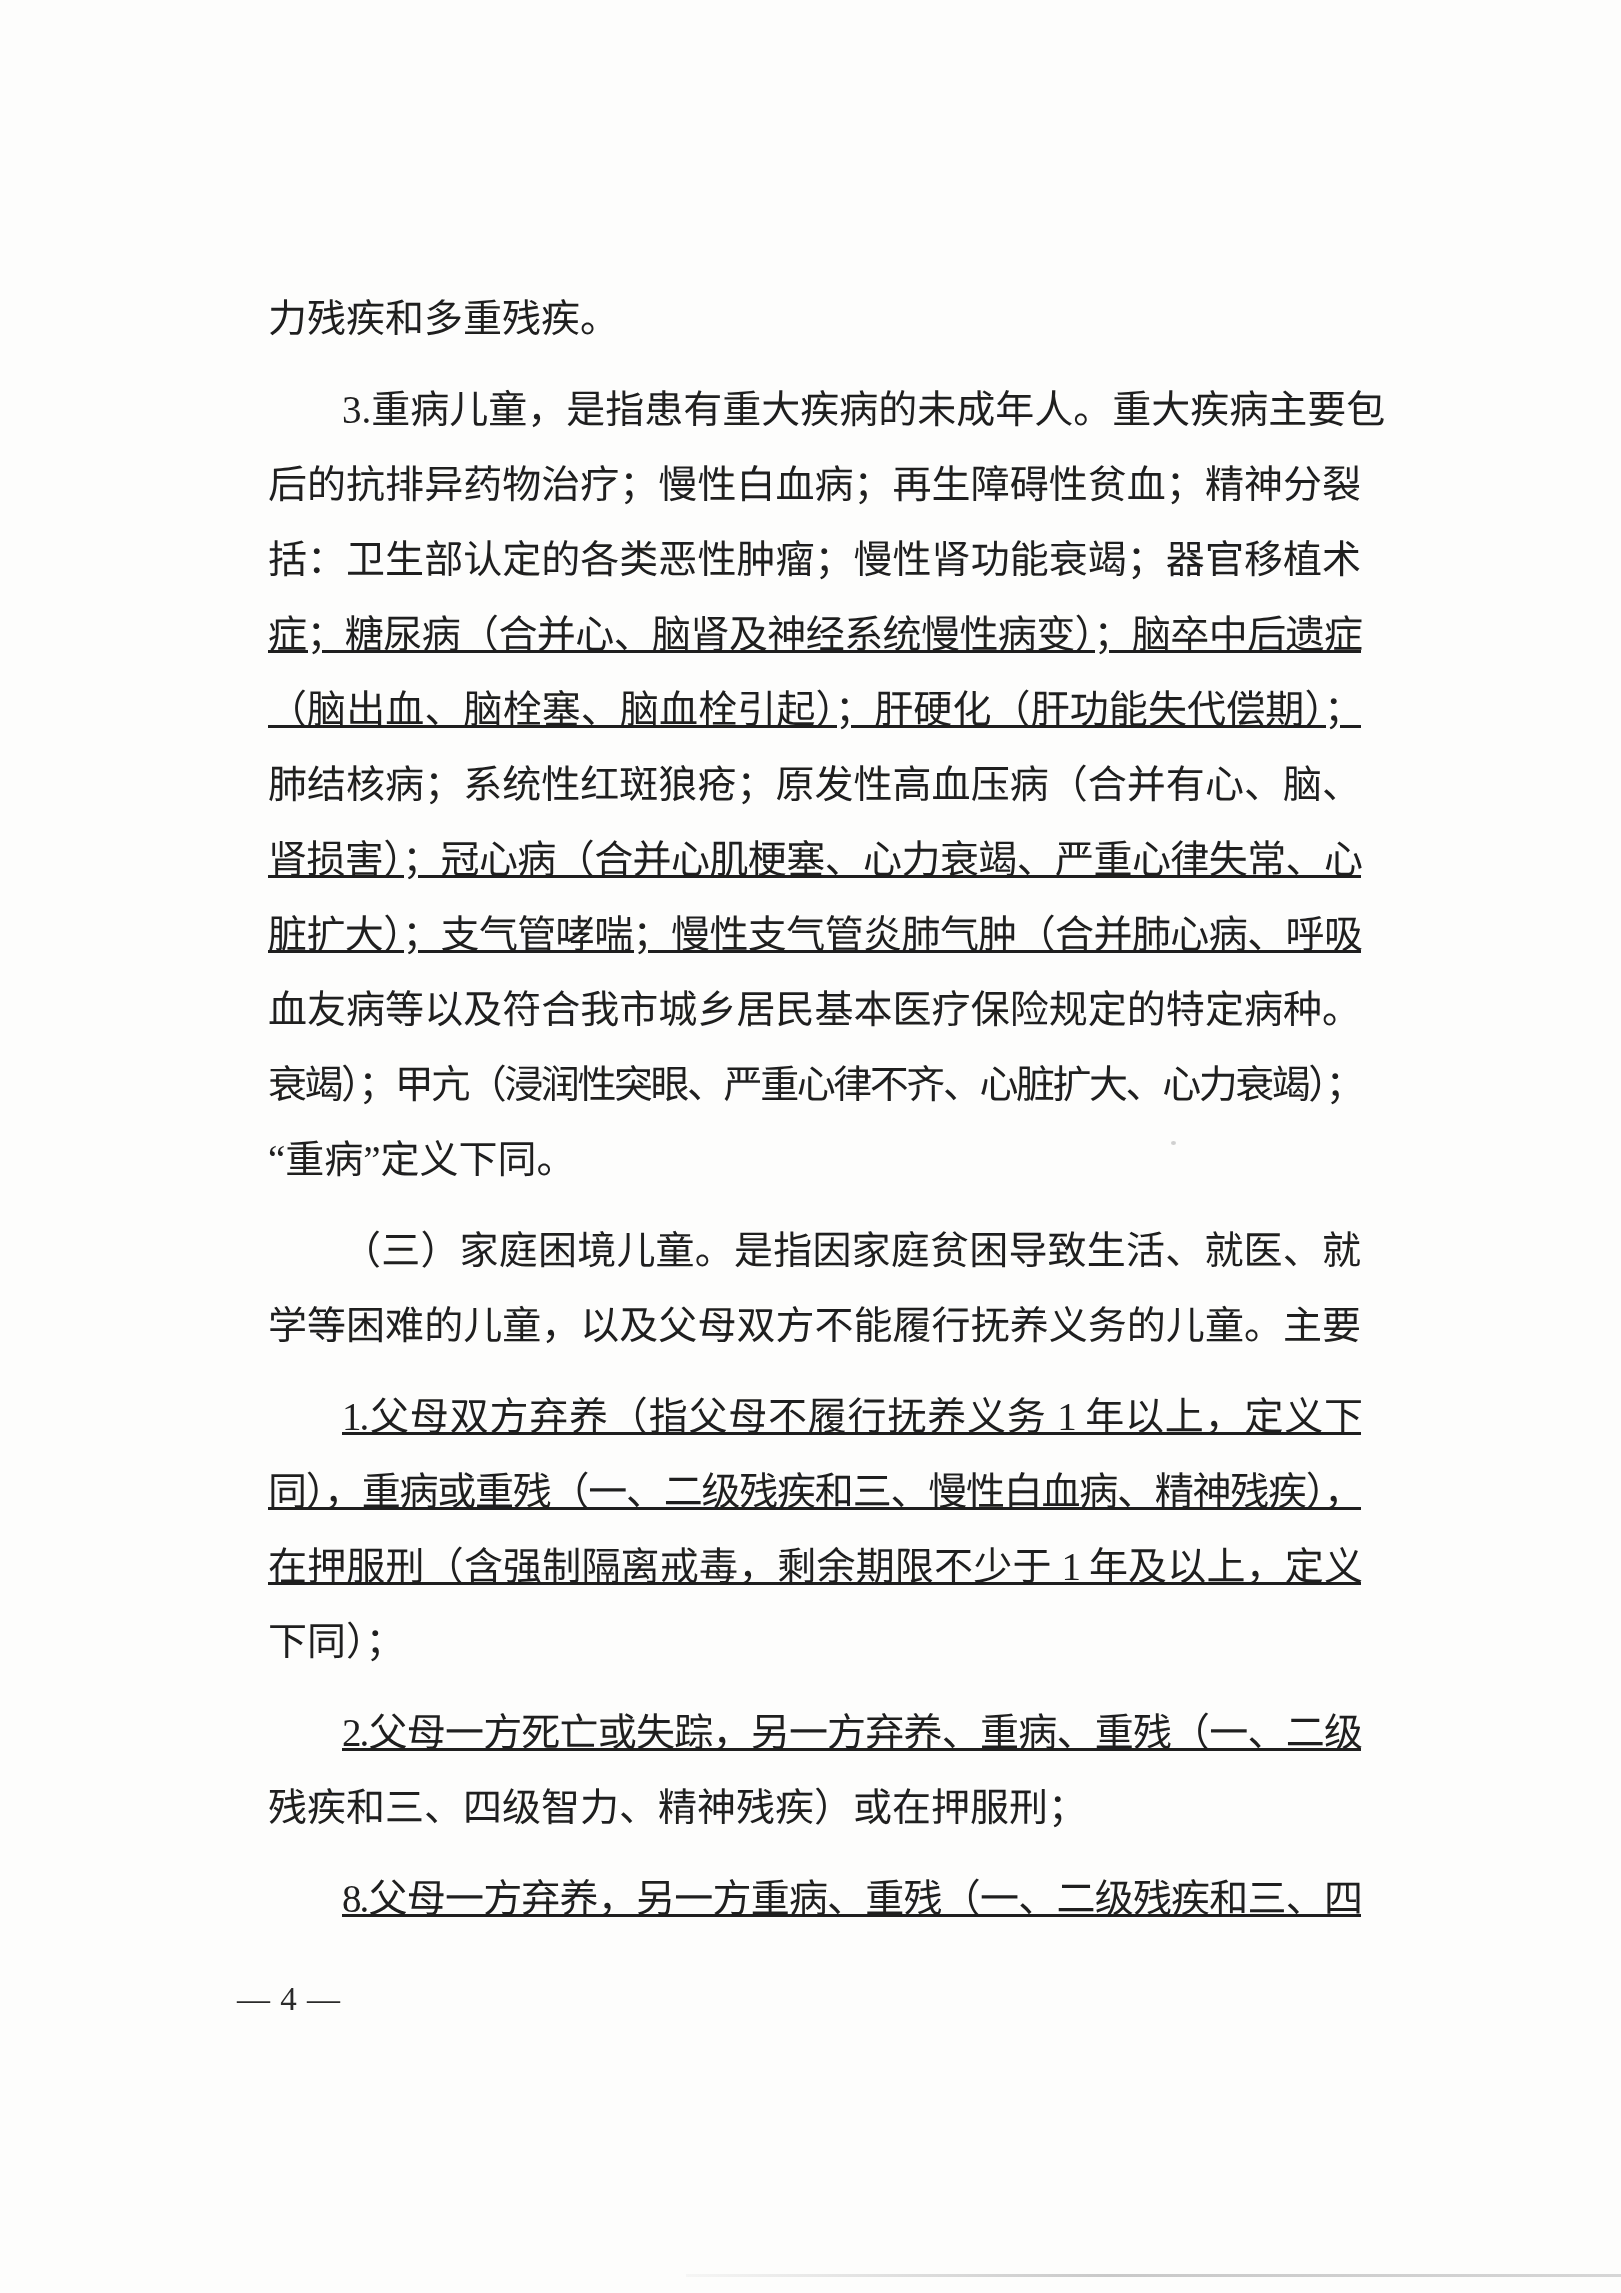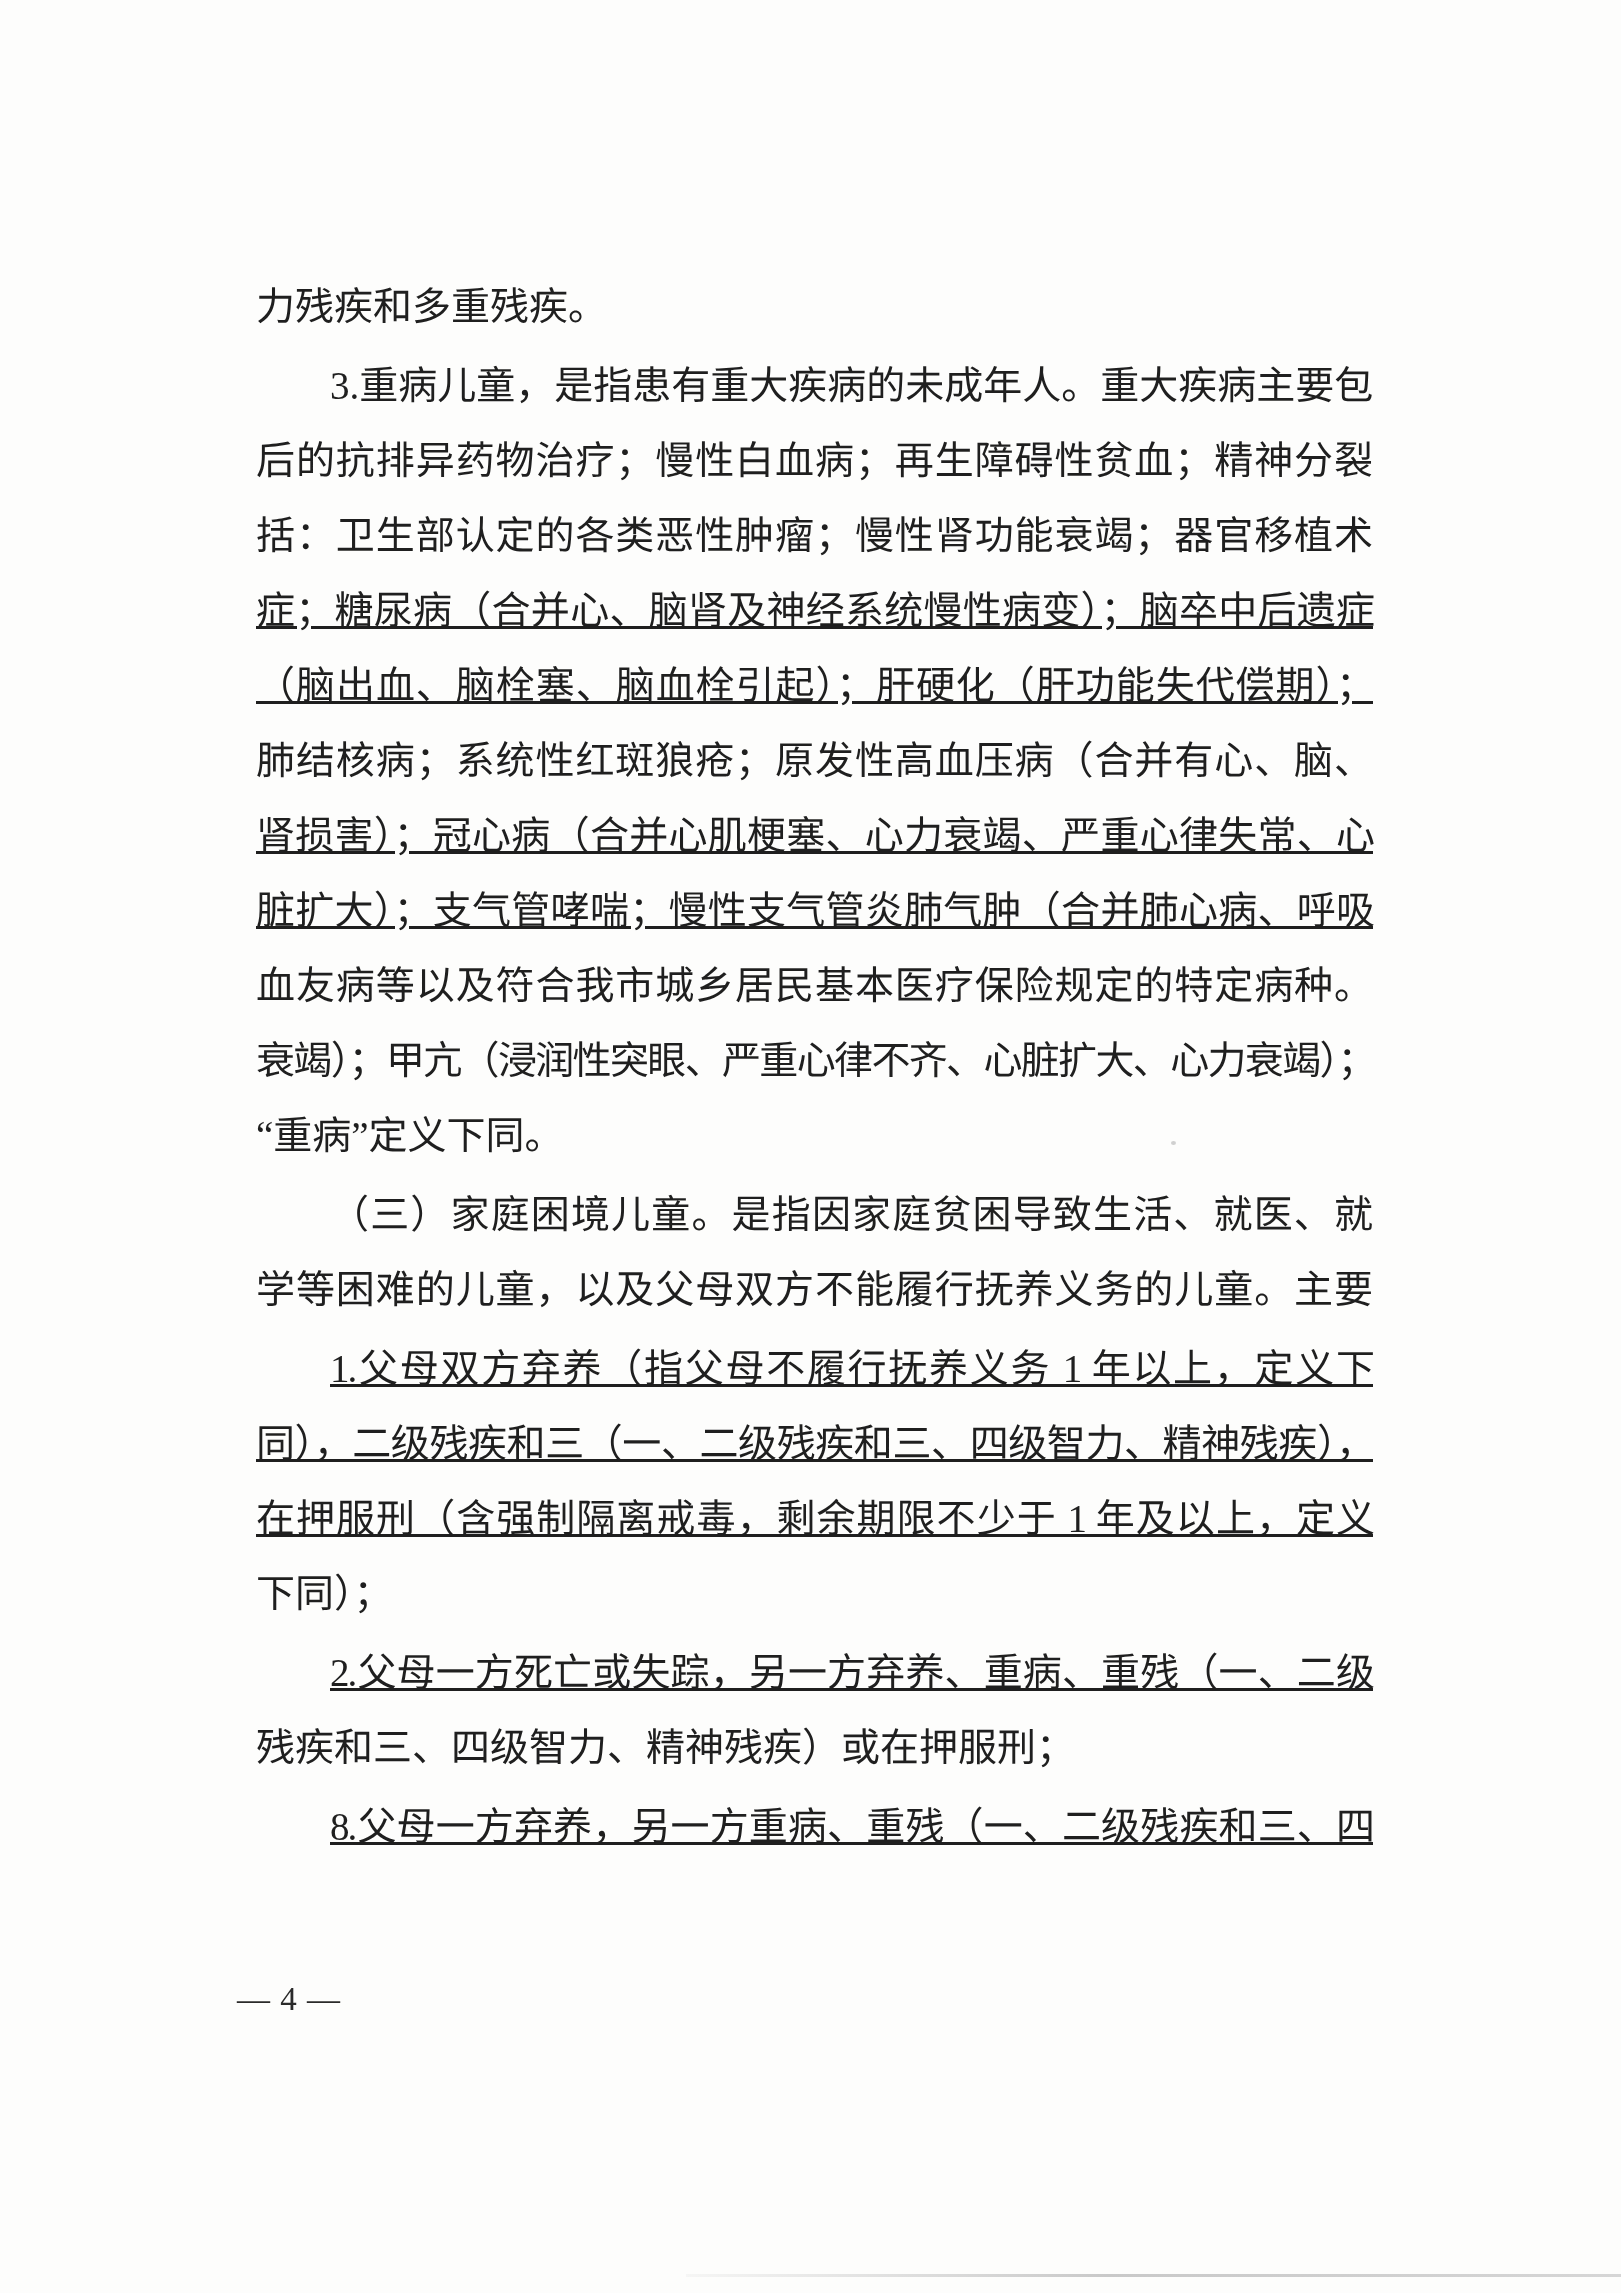--- a/index.html
+++ b/index.html
@@ -17,21 +17,21 @@
     color: #1f1f1f;
   }
   .body-text {
     position: absolute;
     left: 252px;
     top: 265px;
     width: 1125px;
     font-size: 39px;
   }
   .para {
-    margin: 4px;
+    margin: 16px;
     padding: 0;
   }
   .line {
     display: block;
     height: 75px;
     line-height: 75px;
     white-space: nowrap;
     text-align: justify;
     text-align-last: justify;
   }
@@ -96,21 +96,21 @@
       <span class="line end">“重病”定义下同。</span>
     </p>
 
     <p class="para">
       <span class="line indent">（三）家庭困境儿童。是指因家庭贫困导致生活、就医、就</span>
       <span class="line">学等困难的儿童，以及父母双方不能履行抚养义务的儿童。主要</span>
     </p>
 
     <p class="para">
       <span class="line indent t2">1.父母双方弃养（指父母不履行抚养义务 1 年以上，定义下</span>
-      <span class="line t2">同），二级残疾和三（一、二级残疾和三、四级智力、精神残疾），</span>
+      <span class="line t2">同），重病或重残（一、二级残疾和三、慢性白血病、精神残疾），</span>
       <span class="line t2">在押服刑（含强制隔离戒毒，剩余期限不少于 1 年及以上，定义</span>
       <span class="line end">下同）；</span>
     </p>
 
     <p class="para">
       <span class="line indent t2">2.父母一方死亡或失踪，另一方弃养、重病、重残（一、二级</span>
       <span class="line end">残疾和三、四级智力、精神残疾）或在押服刑；</span>
     </p>
 
     <p class="para">

